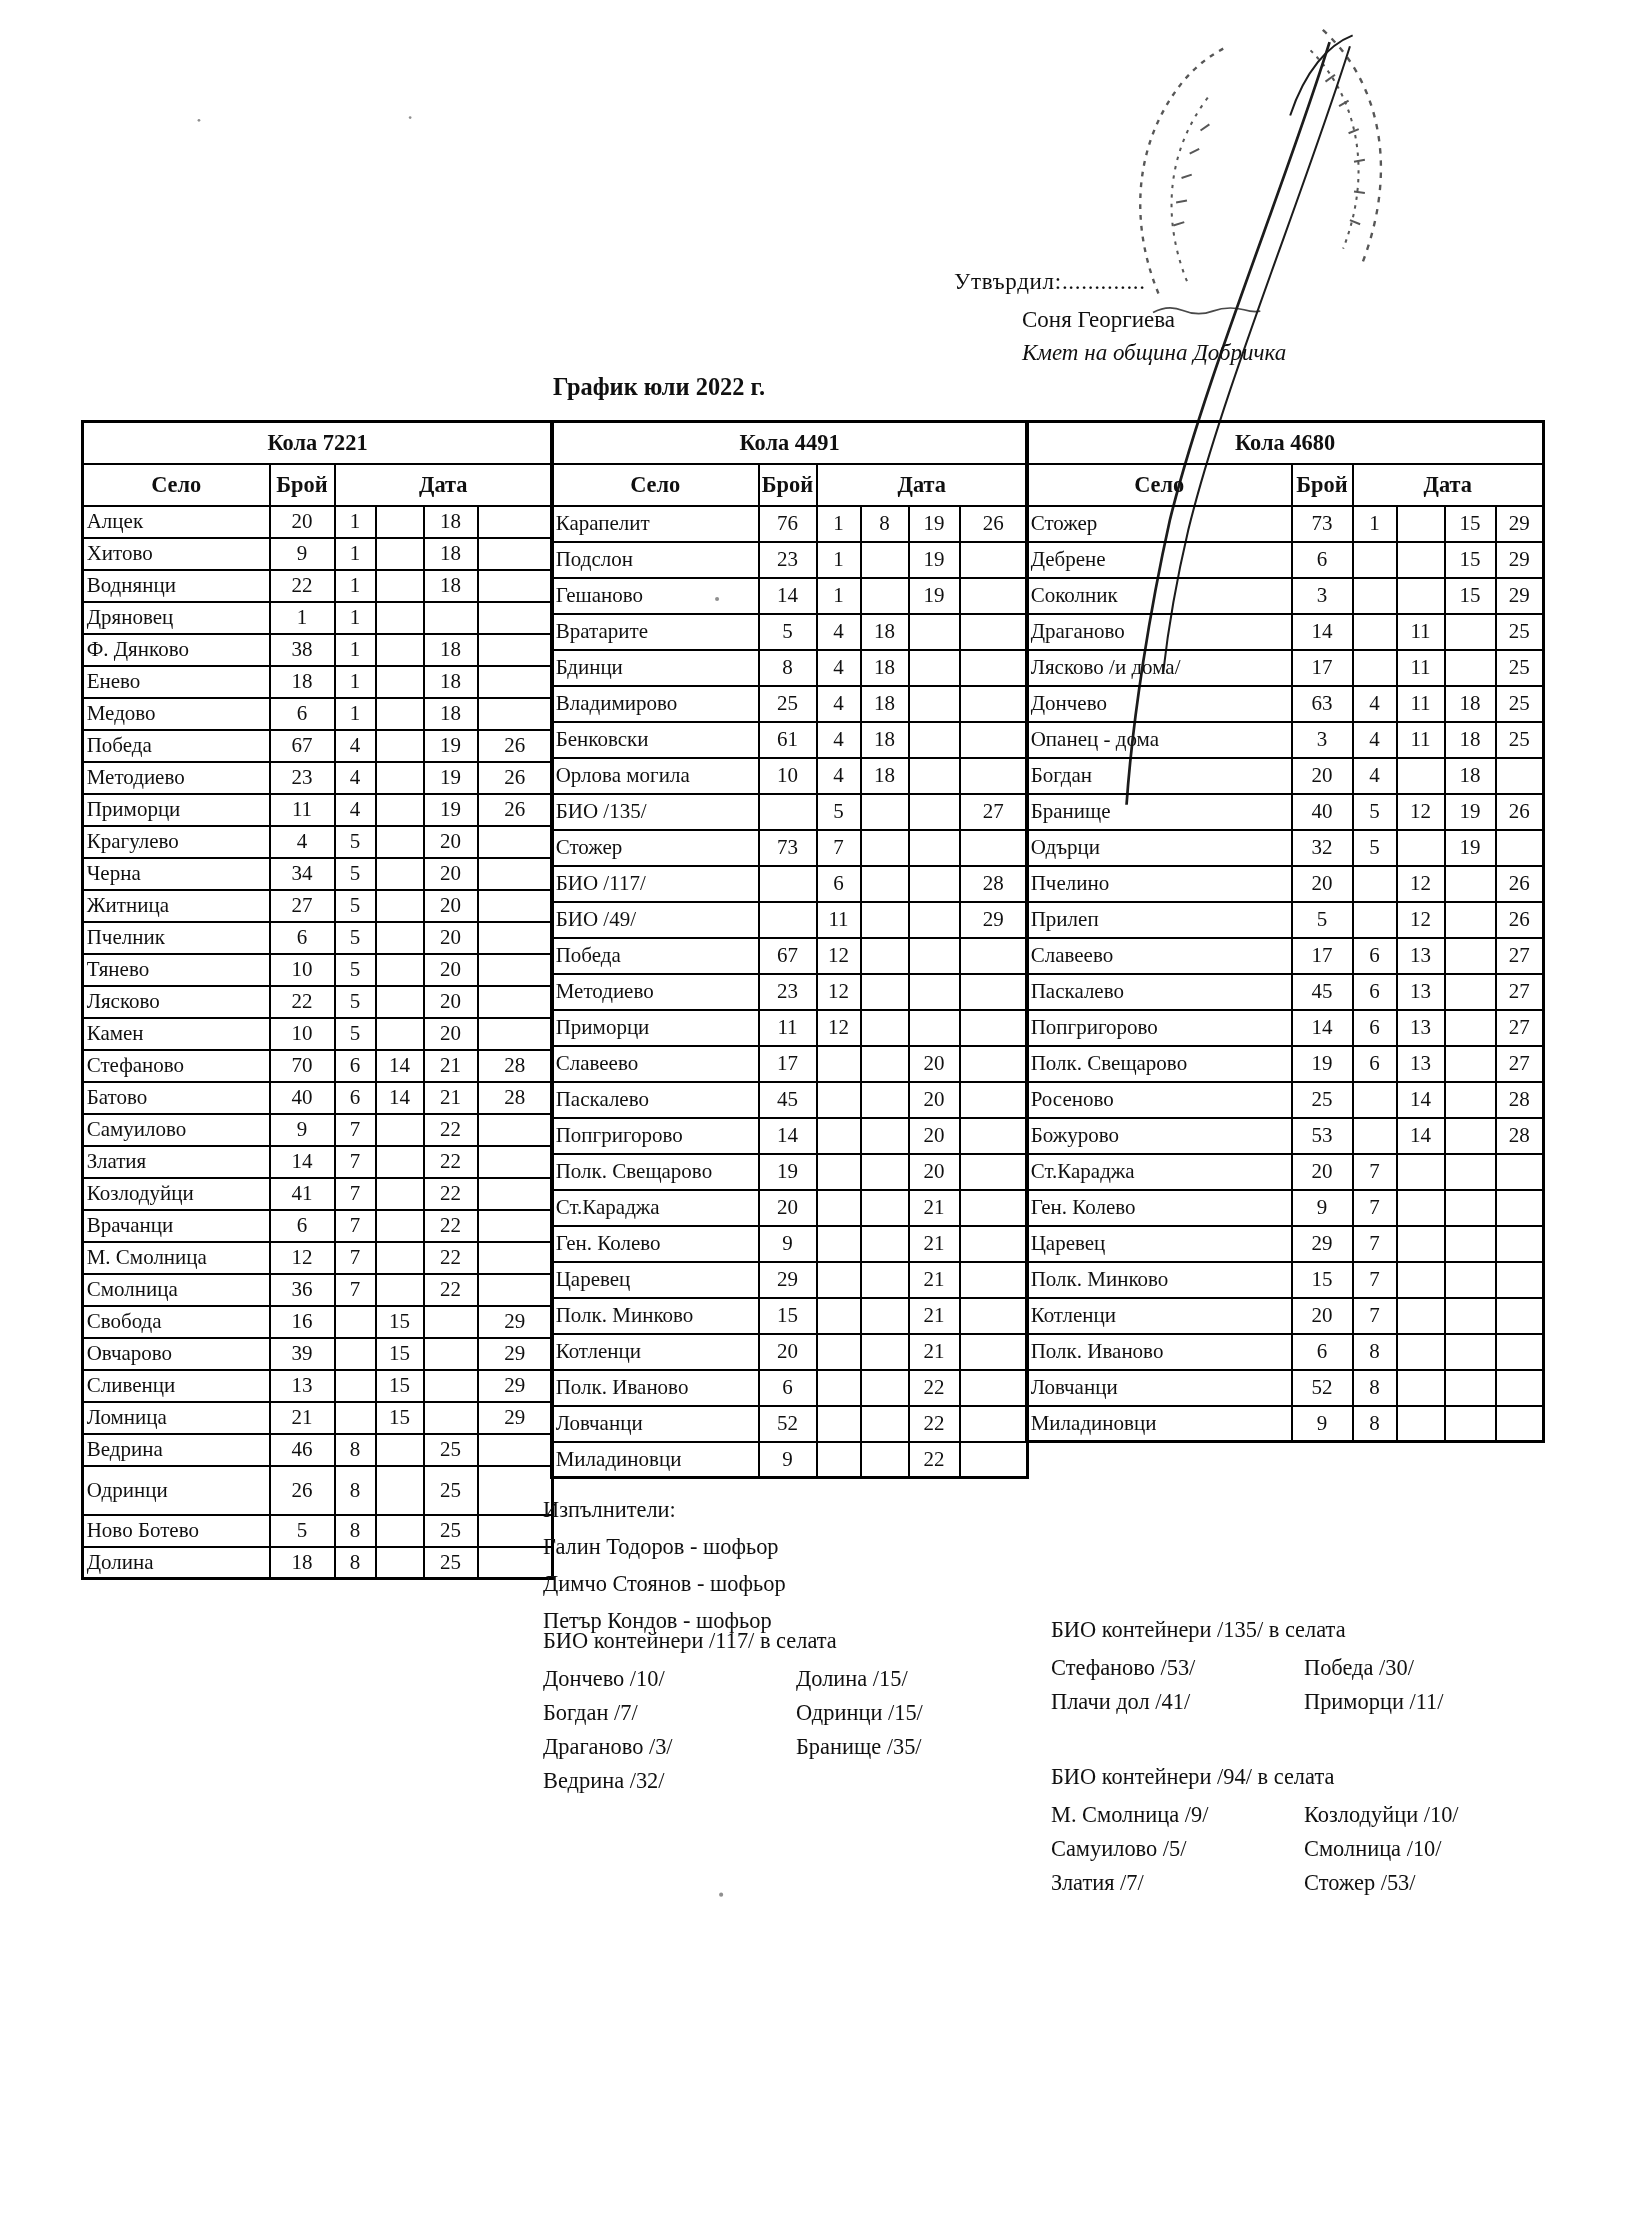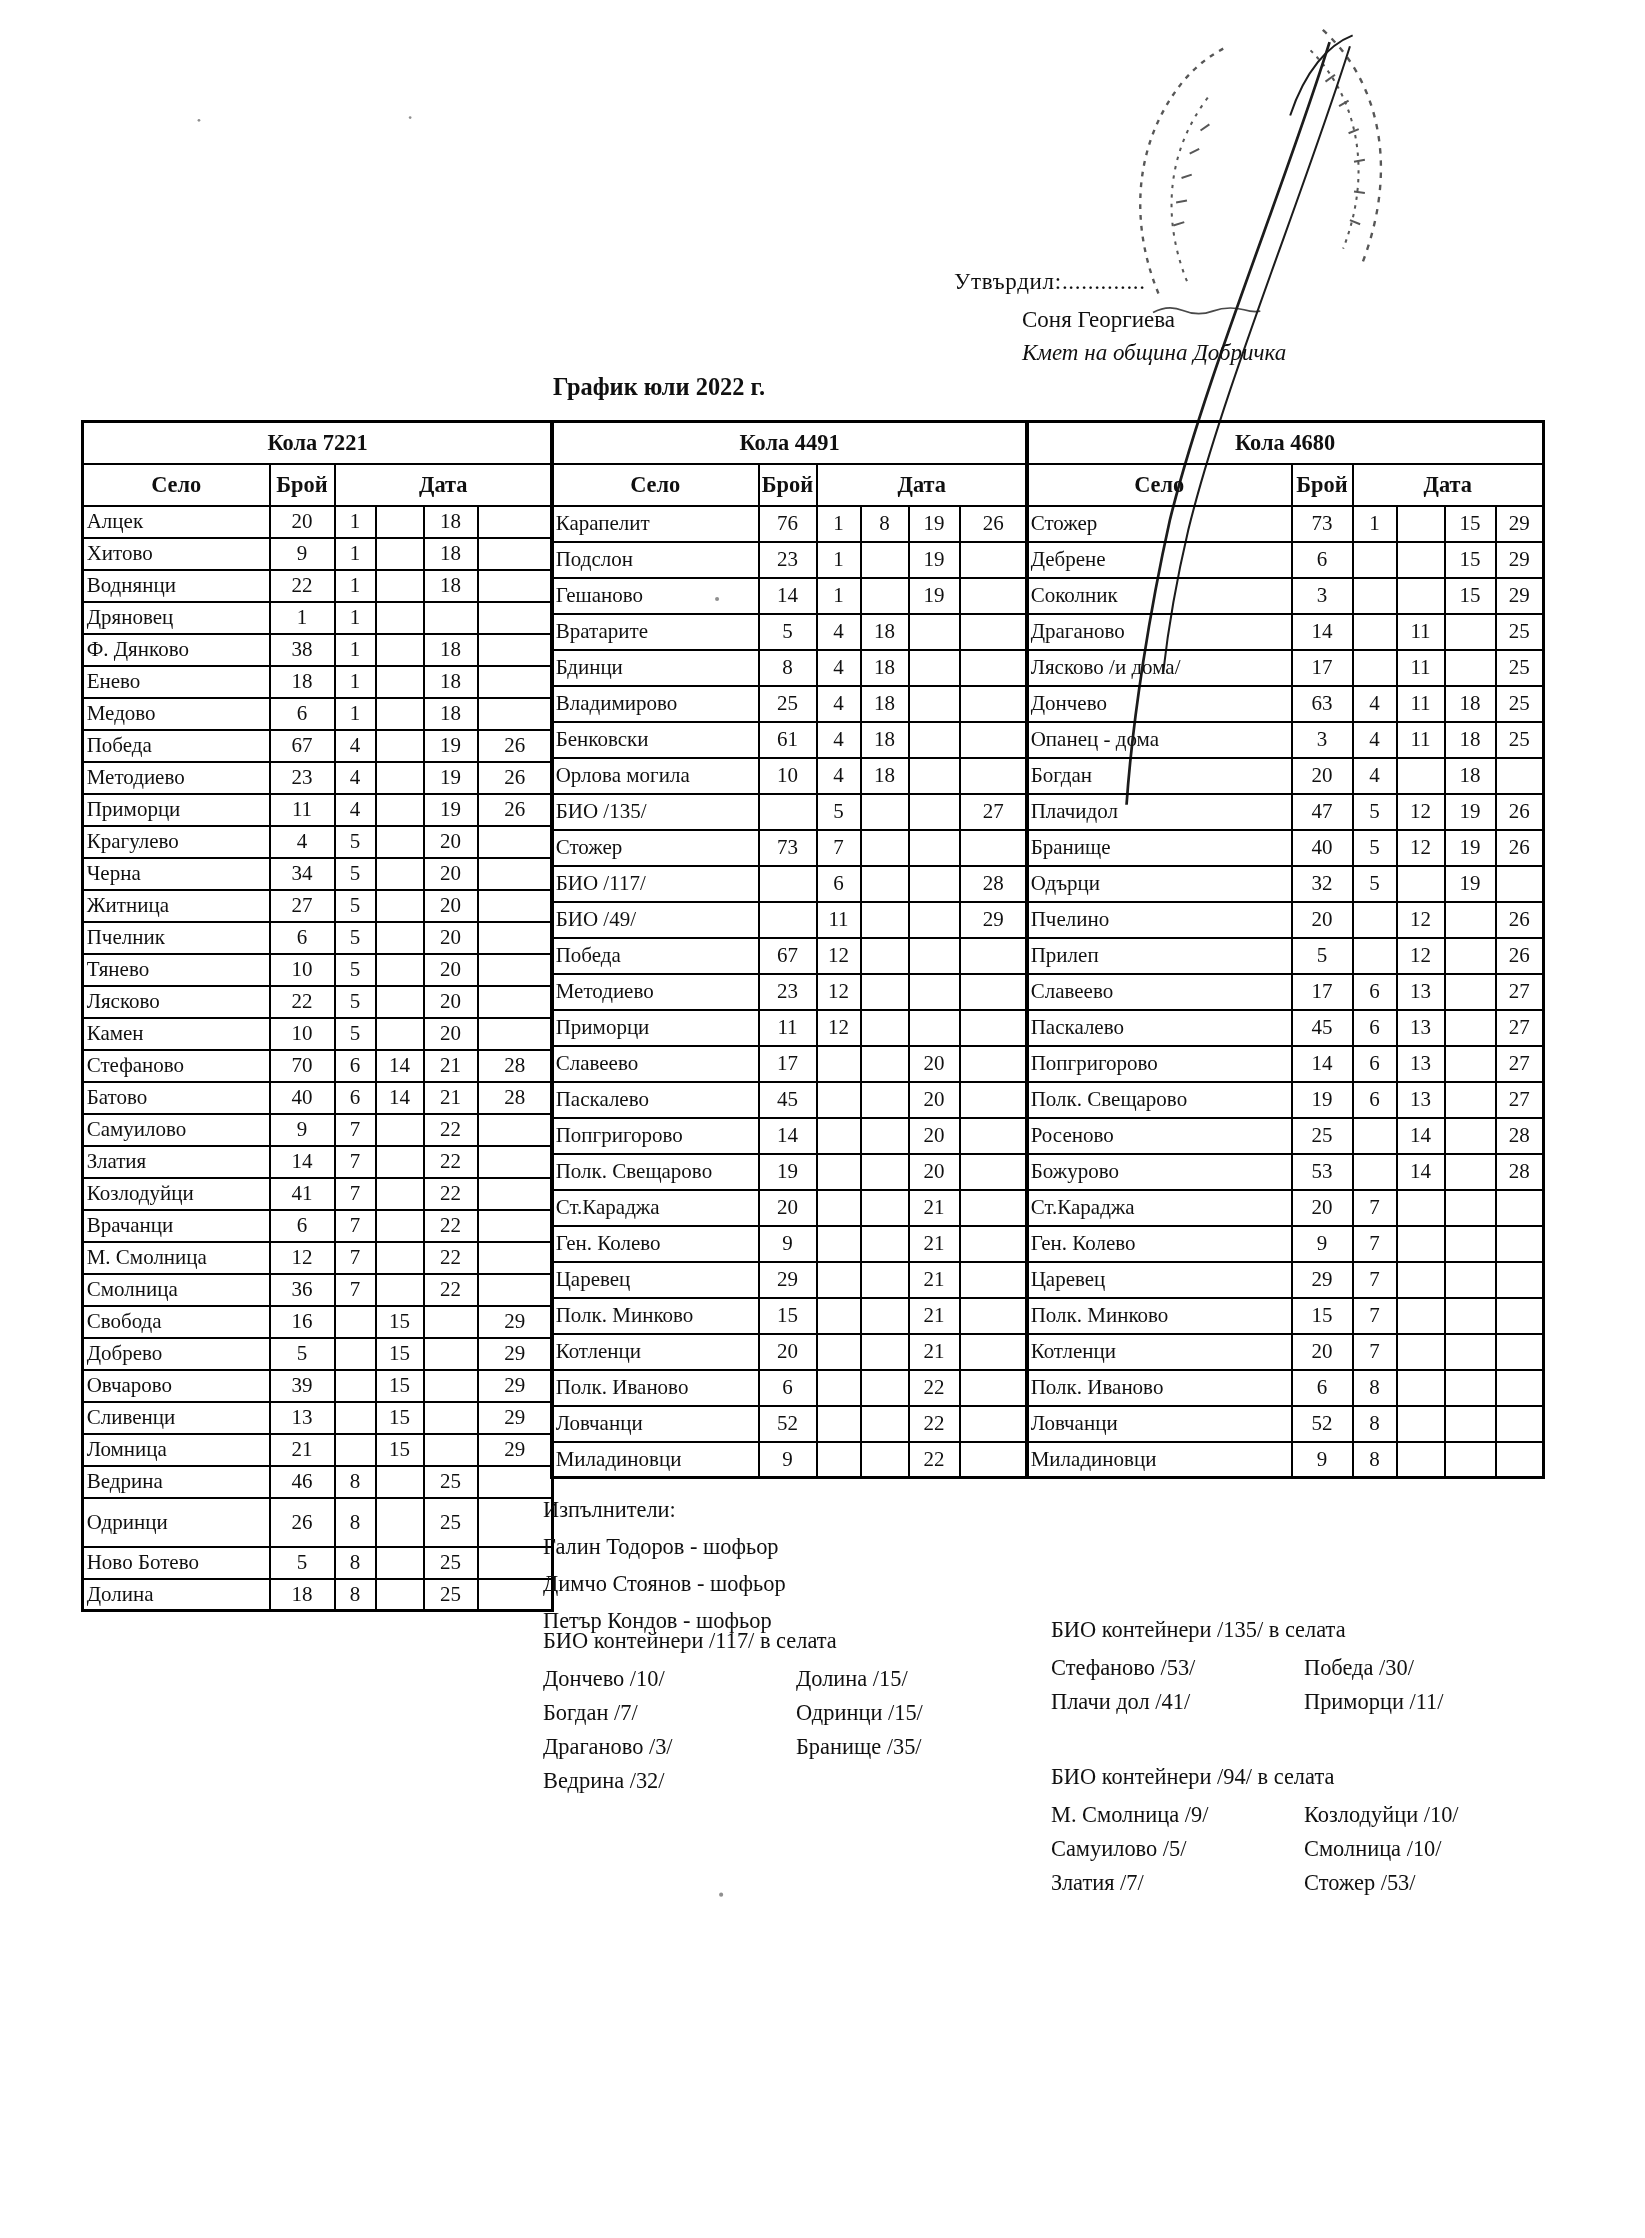--- a/index.html
+++ b/index.html
@@ -288,28 +288,20 @@
         </tr>
         <tr style="height: 32px;">
           <td class="c-selo">Свобода</td>
           <td class="c-num">16</td>
           <td class="c-num"></td>
           <td class="c-num">15</td>
           <td class="c-num"></td>
           <td class="c-num">29</td>
         </tr>
         <tr style="height: 32px;">
-          <td class="c-selo">Добрево</td>
-          <td class="c-num">5</td>
-          <td class="c-num"></td>
-          <td class="c-num">15</td>
-          <td class="c-num"></td>
-          <td class="c-num">29</td>
-        </tr>
-        <tr style="height: 32px;">
           <td class="c-selo">Овчарово</td>
           <td class="c-num">39</td>
           <td class="c-num"></td>
           <td class="c-num">15</td>
           <td class="c-num"></td>
           <td class="c-num">29</td>
         </tr>
         <tr style="height: 32px;">
           <td class="c-selo">Сливенци</td>
           <td class="c-num">13</td>
@@ -676,28 +668,20 @@
           <td class="c-num">18</td>
           <td class="c-num">25</td>
         </tr>
         <tr style="height: 36px;">
           <td class="c-selo">Богдан</td>
           <td class="c-num">20</td>
           <td class="c-num">4</td>
           <td class="c-num"></td>
           <td class="c-num">18</td>
           <td class="c-num"></td>
-        </tr>
-        <tr style="height: 36px;">
-          <td class="c-selo">Плачидол</td>
-          <td class="c-num">47</td>
-          <td class="c-num">5</td>
-          <td class="c-num">12</td>
-          <td class="c-num">19</td>
-          <td class="c-num">26</td>
         </tr>
         <tr style="height: 36px;">
           <td class="c-selo">Бранище</td>
           <td class="c-num">40</td>
           <td class="c-num">5</td>
           <td class="c-num">12</td>
           <td class="c-num">19</td>
           <td class="c-num">26</td>
         </tr>
         <tr style="height: 36px;">

